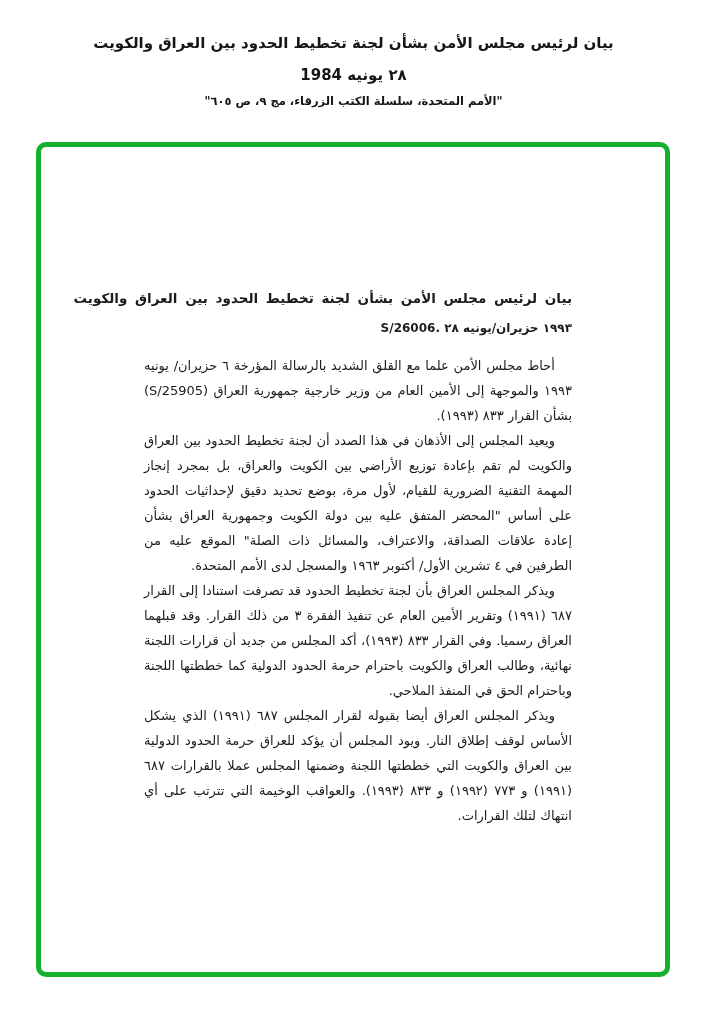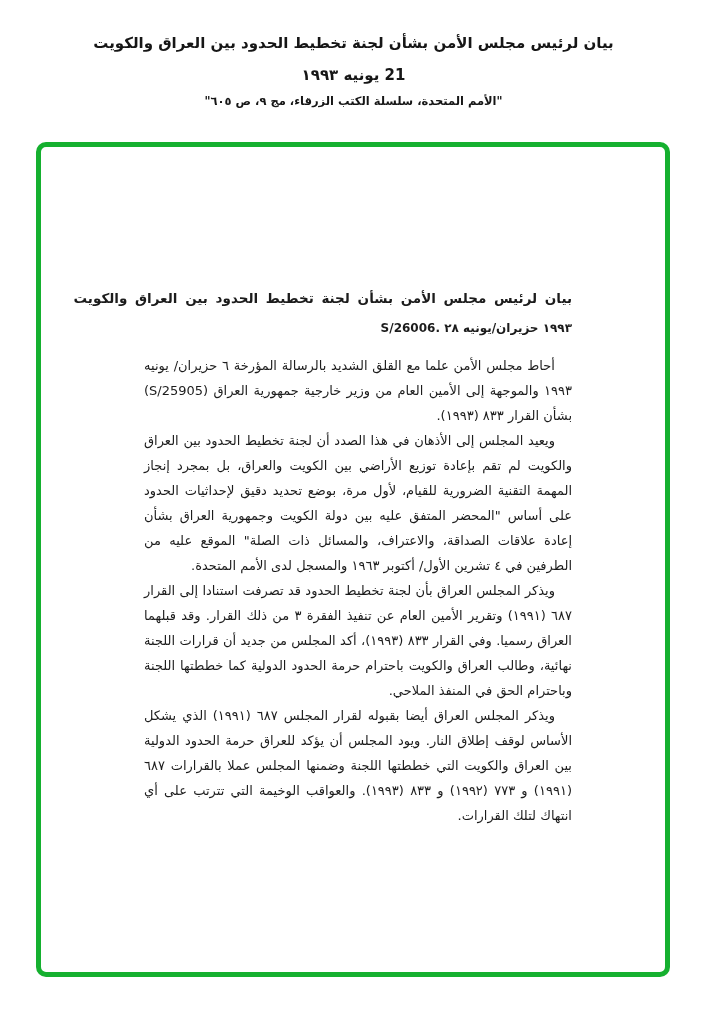--- a/index.html
+++ b/index.html
@@ -58,21 +58,21 @@
       font-size: 13px;
       line-height: 25px;
     }
     .doc-body p { margin: 0; text-indent: 17px; }
   </style>
 </head>
 <body>
 
 <div class="page-header">
   <div class="hdr-title">بيان لرئيس مجلس الأمن بشأن لجنة تخطيط الحدود بين العراق والكويت</div>
-  <div class="hdr-date">21 يونيه ١٩٩٣</div>
+  <div class="hdr-date">٢٨ يونيه 1984</div>
   <div class="hdr-source">"الأمم المتحدة، سلسلة الكتب الزرقاء، مج ٩، ص ٦٠٥"</div>
 </div>
 
 <div class="doc-frame" style="border-color: rgb(21, 176, 47);"></div>
 
 <div class="doc-content">
   <div class="doc-title">بيان لرئيس مجلس الأمن بشأن لجنة تخطيط الحدود بين العراق والكويت</div>
   <div class="doc-ref">S/26006. ‎٢٨‎ حزيران/يونيه‎ ١٩٩٣</div>
   <div class="doc-body">
     <p>أحاط مجلس الأمن علما مع القلق الشديد بالرسالة المؤرخة ٦ حزيران/ يونيه ١٩٩٣ والموجهة إلى الأمين العام من وزير خارجية جمهورية العراق (S/25905) بشأن القرار ٨٣٣ (١٩٩٣).</p>

